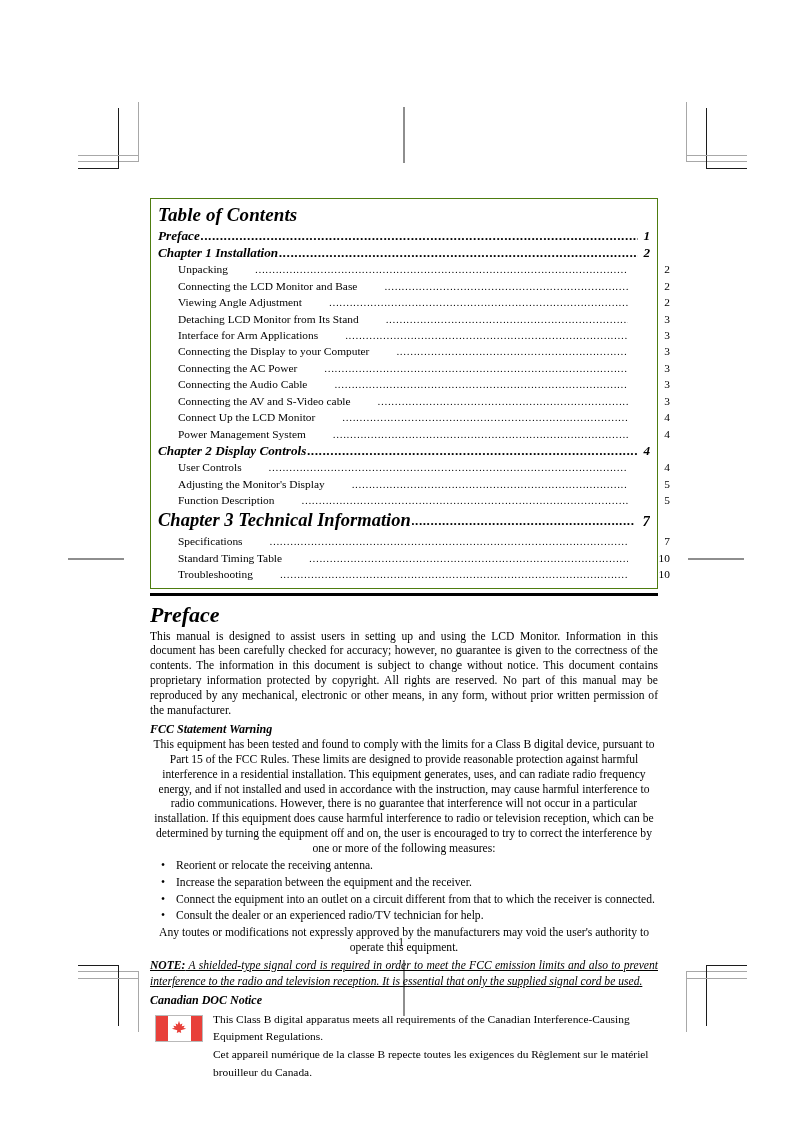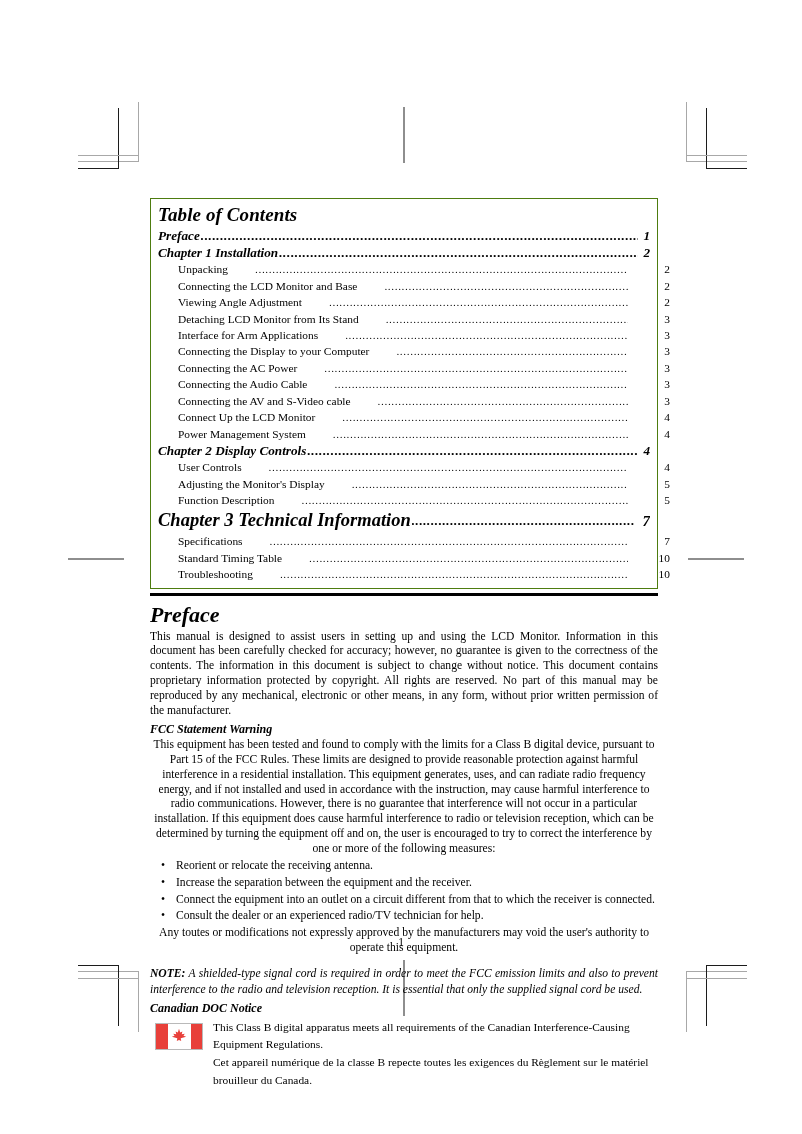--- a/index.html
+++ b/index.html
@@ -138,21 +138,22 @@
     position: absolute;
     left: 11px;
     top: 0;
   }
 
   .note-par {
     font-size: 11.6px;
     line-height: 1.36;
     font-style: italic;
     text-align: justify;
-    margin: 10px 0 0 0;
+    margin: 2px 0 0 0;
+    text-decoration: underline;
   }
   .note-par .note-lead {
     font-weight: bold;
     font-style: italic;
   }
 
   
   #doc-block {
     display: flex;
     align-items: flex-start;

